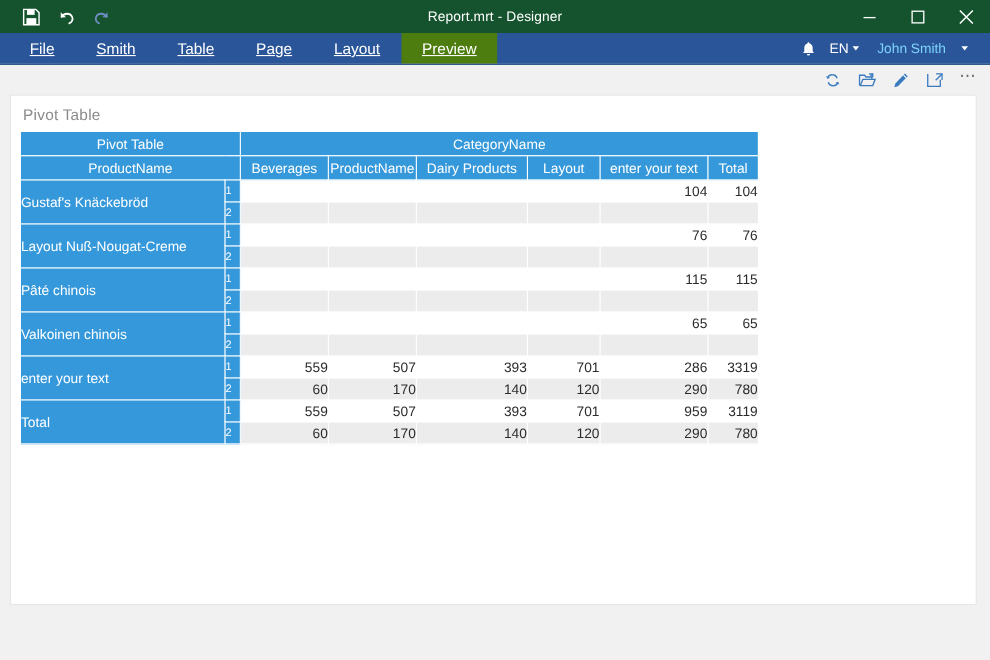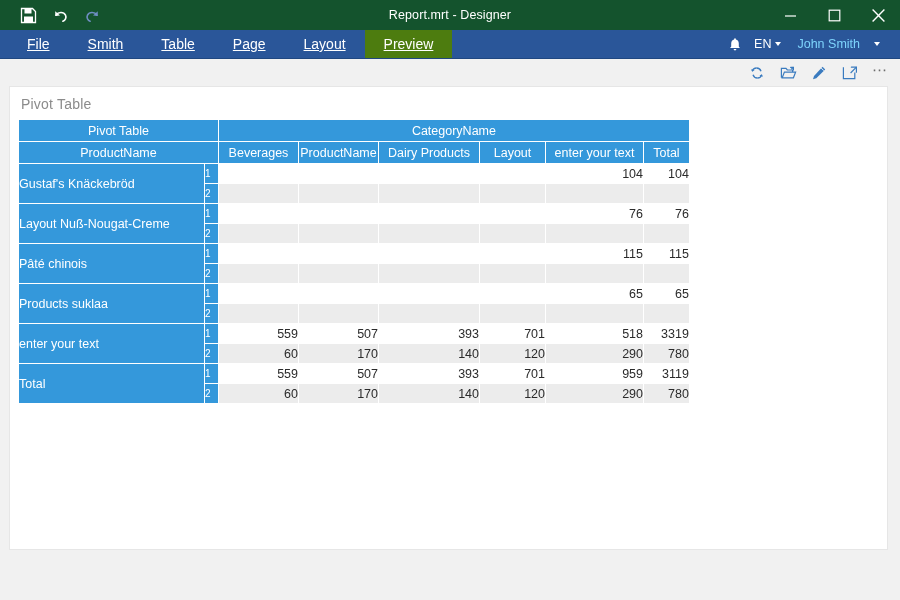--- a/index.html
+++ b/index.html
@@ -432,21 +432,21 @@
               <td class="idx">2</td>
               <td class="dcell alt"></td>
               <td class="dcell alt"></td>
               <td class="dcell alt"></td>
               <td class="dcell alt"></td>
               <td class="dcell alt"></td>
               <td class="dcell alt"></td>
             </tr>
 
             <tr>
-              <td class="rowhdr" rowspan="2">Products suklaa</td>
+              <td class="rowhdr" rowspan="2">Valkoinen chinois</td>
               <td class="idx">1</td>
               <td class="dcell"></td>
               <td class="dcell"></td>
               <td class="dcell"></td>
               <td class="dcell"></td>
               <td class="dcell">65</td>
               <td class="dcell">65</td>
             </tr>
             <tr>
               <td class="idx">2</td>
@@ -458,21 +458,21 @@
               <td class="dcell alt"></td>
             </tr>
 
             <tr>
               <td class="rowhdr" rowspan="2">enter your text</td>
               <td class="idx">1</td>
               <td class="dcell">559</td>
               <td class="dcell">507</td>
               <td class="dcell">393</td>
               <td class="dcell">701</td>
-              <td class="dcell">518</td>
+              <td class="dcell">286</td>
               <td class="dcell">3319</td>
             </tr>
             <tr>
               <td class="idx">2</td>
               <td class="dcell alt">60</td>
               <td class="dcell alt">170</td>
               <td class="dcell alt">140</td>
               <td class="dcell alt">120</td>
               <td class="dcell alt">290</td>
               <td class="dcell alt">780</td>

